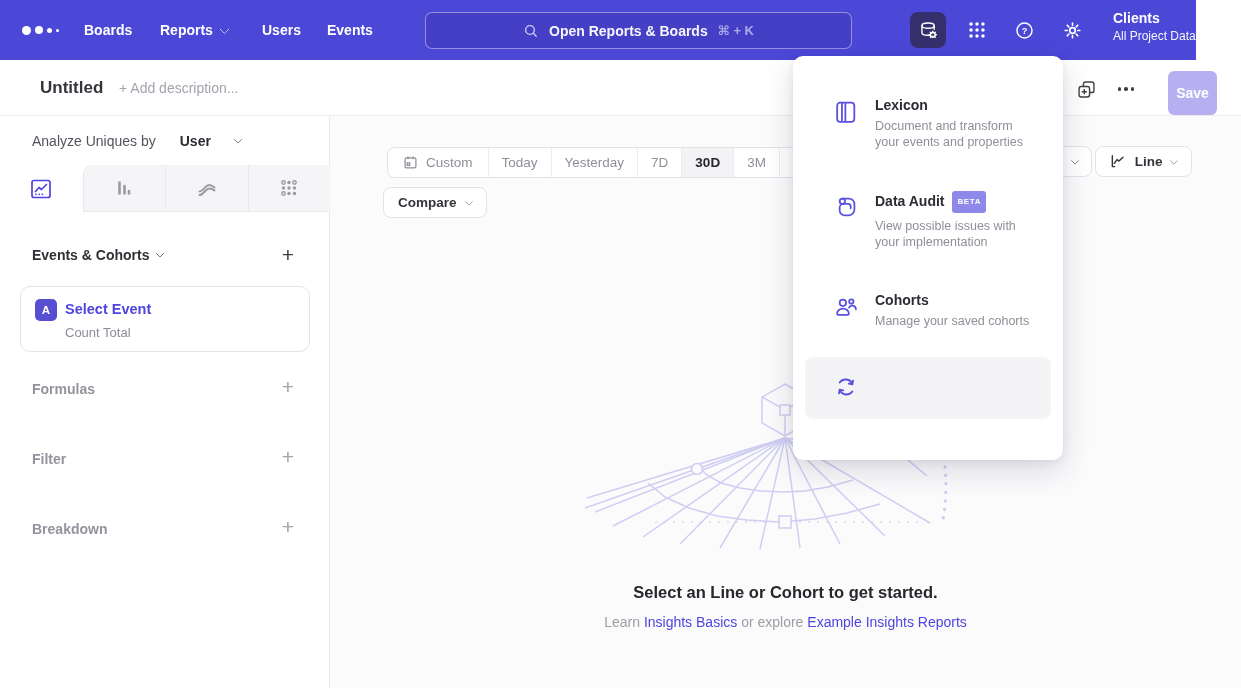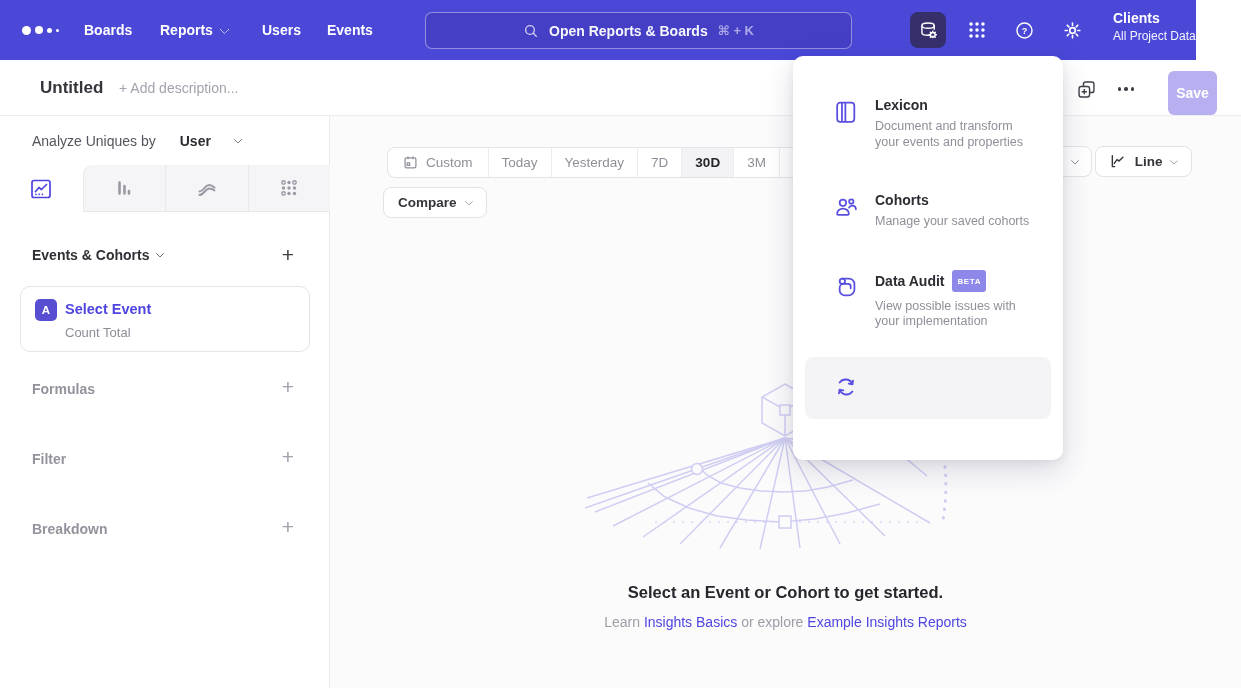--- a/index.html
+++ b/index.html
@@ -345,74 +345,74 @@
       <polyline points="63,103 80,117 104,128 132,136 162,140 196,142 230,139 262,133 295,124"></polyline>
       <line x1="0" y1="128" x2="200" y2="58"></line>
       <circle cx="112" cy="89" r="5.5" fill="#fbfbfc"></circle>
       <line x1="70" y1="142" x2="335" y2="142" stroke-dasharray="2 7" opacity=".8"></line>
       <rect x="194" y="136" width="12" height="12" fill="#fbfbfc"></rect>
       <polyline points="200,58 318,76 342,96"></polyline>
       <path d="M352,45 C360,75 364,105 358,140" stroke-dasharray="0.5 8" stroke-width="3" stroke-linecap="round"></path>
     </g>
   </svg>
 
-  <div class="empty-title">Select an Event or Cohort to get started.</div>
+  <div class="empty-title">Select an Line or Cohort to get started.</div>
   <div class="empty-sub">
     <span>Learn</span>
     <a>Insights Basics</a>
     <span>or explore</span>
     <a>Example Insights Reports</a>
   </div>
 </div>
 
 <div class="menu">
 
   <div class="mitem">
     <span class="mic">
       <svg width="26" height="26" viewBox="0 0 25 25" fill="none" stroke="#5a50e0" stroke-width="1.7">
         <rect x="4" y="3.5" width="16.5" height="18.5" rx="3"></rect>
         <path d="M8.6 3.5v18.5 M11.9 3.5v18.5"></path>
       </svg>
     </span>
     <div>
       <div class="mtitle">Lexicon</div>
       <div class="mdesc">Document and transform your events and properties</div>
+    </div>
+  </div>
+
+  <div class="mitem">
+    <span class="mic">
+      <svg width="26" height="26" viewBox="0 0 25 25" fill="none" stroke="#5a50e0" stroke-width="1.7" stroke-linecap="round">
+        <circle cx="9" cy="7" r="2.6"></circle>
+        <path d="M9 4.4h6.2a5.4 5.4 0 0 1 5.4 5.4v5a5.8 5.8 0 0 1-5.8 5.8h-3.4a5 5 0 0 1-5-5v-2.4a3.6 3.6 0 0 1 3.6-3.6h4.6a2.4 2.4 0 0 1 2.4 2.4v1.8"></path>
+      </svg>
+    </span>
+    <div>
+      <div class="mtitle">
+        <span>Data Audit</span><span class="beta">BETA</span>
+      </div>
+      <div class="mdesc">View possible issues with your implementation</div>
     </div>
   </div>
 
   <div class="mitem">
     <span class="mic">
       <svg width="26" height="26" viewBox="0 0 25 25" fill="none" stroke="#5a50e0" stroke-width="1.7" stroke-linecap="round" stroke-linejoin="round">
         <circle cx="9.5" cy="8.5" r="3.1"></circle>
         <path d="M4 19.2 v-.4 a5.6 4.8 0 0 1 11.2 0 v.4 a.9.9 0 0 1-.9.8 H4.9 a.9.9 0 0 1-.9-.8 z"></path>
         <circle cx="17.6" cy="7.2" r="2.1"></circle>
         <path d="M15.4 13.1 a3.5 3.5 0 0 1 6.6 1.2 v.4"></path>
       </svg>
     </span>
     <div>
       <div class="mtitle">Cohorts</div>
       <div class="mdesc">Manage your saved cohorts</div>
     </div>
   </div>
 
-  <div class="mitem">
-    <span class="mic">
-      <svg width="26" height="26" viewBox="0 0 25 25" fill="none" stroke="#5a50e0" stroke-width="1.7" stroke-linecap="round">
-        <circle cx="9" cy="7" r="2.6"></circle>
-        <path d="M9 4.4h6.2a5.4 5.4 0 0 1 5.4 5.4v5a5.8 5.8 0 0 1-5.8 5.8h-3.4a5 5 0 0 1-5-5v-2.4a3.6 3.6 0 0 1 3.6-3.6h4.6a2.4 2.4 0 0 1 2.4 2.4v1.8"></path>
-      </svg>
-    </span>
-    <div>
-      <div class="mtitle">
-        <span>Data Audit</span><span class="beta">BETA</span>
-      </div>
-      <div class="mdesc">View possible issues with your implementation</div>
-    </div>
-  </div>
-
   <div class="mitem hov">
     <span class="mic">
       <svg width="26" height="26" viewBox="0 0 25 25" fill="none" stroke="#5a50e0" stroke-width="1.8" stroke-linecap="round" stroke-linejoin="round">
         <path d="M6.4 8.2 a7 7 0 0 1 12.2 1.5"></path>
         <path d="M18.6 16.8 a7 7 0 0 1-12.2-1.5"></path>
         <polyline points="19.2,6.4 18.6,9.9 15.2,9.3"></polyline>
         <polyline points="5.8,18.6 6.4,15.1 9.8,15.7"></polyline>
       </svg>
     </span>
   </div>

